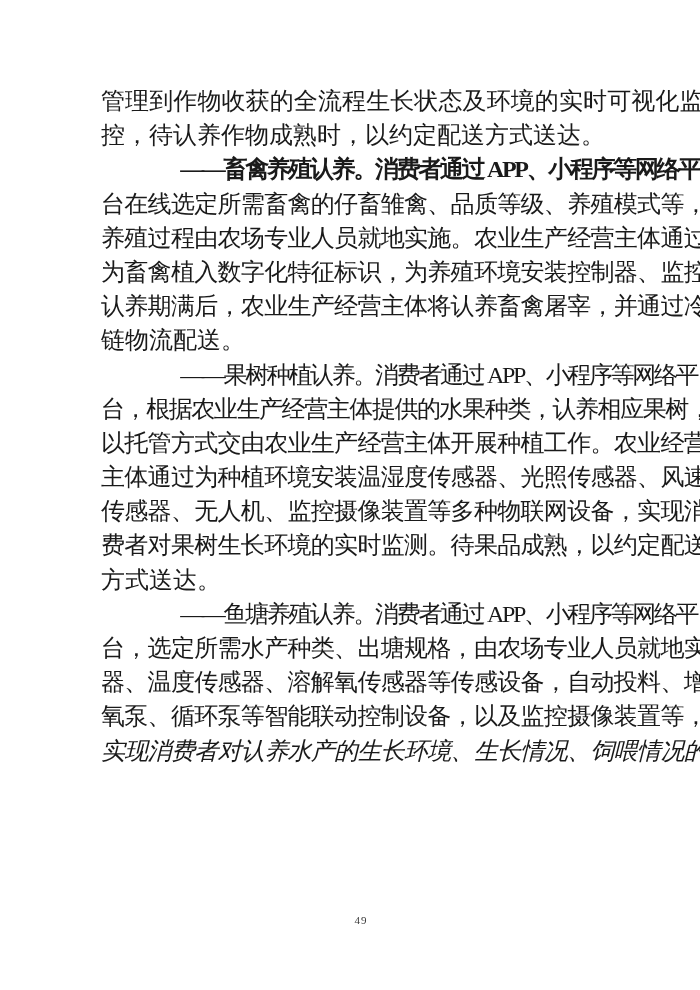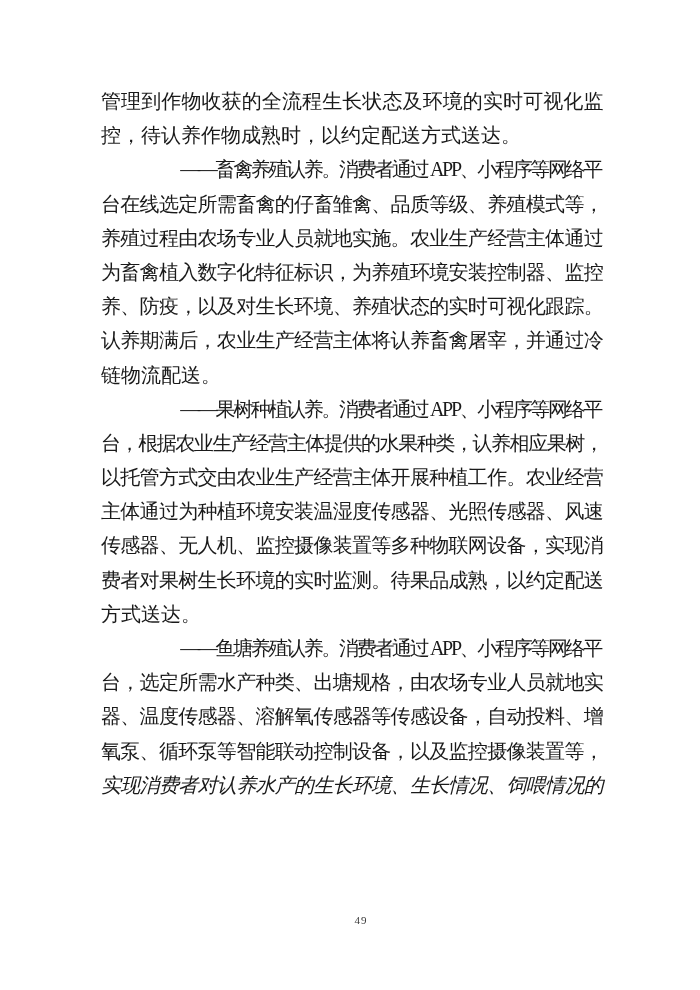--- a/index.html
+++ b/index.html
@@ -15,21 +15,21 @@
     overflow: hidden;
     font-family: "Liberation Serif", "DejaVu Serif", serif;
   }
   .content {
     position: absolute;
     left: 101px;
     top: 84px;
     width: 497px;
   }
   .line {
-    font-size: 20px;
+    font-size: 24px;
     line-height: 34.2px;
     height: 34.2px;
     white-space: nowrap;
     color: #1a1a1a;
     text-rendering: optimizeLegibility;
   }
   .line.indent {
     text-indent: 39.6px; 
   }
   .line span {
@@ -48,25 +48,24 @@
     letter-spacing: 1px;
   }
 </style>
 </head>
 <body>
 
 <div class="page">
   <div class="content">
       <div class="line"><span style="letter-spacing: 0.102865px;">管理到作物收获的全流程生长状态及环境的实时可视化监</span></div>
       <div class="line"><span>控，待认养作物成熟时，以约定配送方式送达。</span></div>
-      <div class="line indent"><span style="letter-spacing: -2.34463px;">——畜禽养殖认养。消费者通过 APP、小程序等网络平</span></div>
+      <div class="line indent"><span style="letter-spacing: -2.34463px; font-weight: bold;">——畜禽养殖认养。消费者通过 APP、小程序等网络平</span></div>
       <div class="line"><span style="letter-spacing: -0.6925px;">台在线选定所需畜禽的仔畜雏禽、品质等级、养殖模式等，</span></div>
       <div class="line"><span style="letter-spacing: -0.6925px;">养殖过程由农场专业人员就地实施。农业生产经营主体通过</span></div>
       <div class="line"><span style="letter-spacing: -0.6925px;">为畜禽植入数字化特征标识，为养殖环境安装控制器、监控</span></div>
-      <div class="line"><span style="letter-spacing: -0.6925px;">养、防疫，以及对生长环境、养殖状态的实时可视化跟踪。</span></div>
       <div class="line"><span style="letter-spacing: -0.6925px;">认养期满后，农业生产经营主体将认养畜禽屠宰，并通过冷</span></div>
       <div class="line"><span>链物流配送。</span></div>
       <div class="line indent"><span style="letter-spacing: -2.34463px;">——果树种植认养。消费者通过 APP、小程序等网络平</span></div>
       <div class="line"><span style="letter-spacing: -1.42668px;">台，根据农业生产经营主体提供的水果种类，认养相应果树，</span></div>
       <div class="line"><span style="letter-spacing: -0.6925px;">以托管方式交由农业生产经营主体开展种植工作。农业经营</span></div>
       <div class="line"><span style="letter-spacing: -0.6925px;">主体通过为种植环境安装温湿度传感器、光照传感器、风速</span></div>
       <div class="line"><span style="letter-spacing: -0.6925px;">传感器、无人机、监控摄像装置等多种物联网设备，实现消</span></div>
       <div class="line"><span style="letter-spacing: -0.6925px;">费者对果树生长环境的实时监测。待果品成熟，以约定配送</span></div>
       <div class="line"><span>方式送达。</span></div>
       <div class="line indent"><span style="letter-spacing: -2.34463px;">——鱼塘养殖认养。消费者通过 APP、小程序等网络平</span></div>

